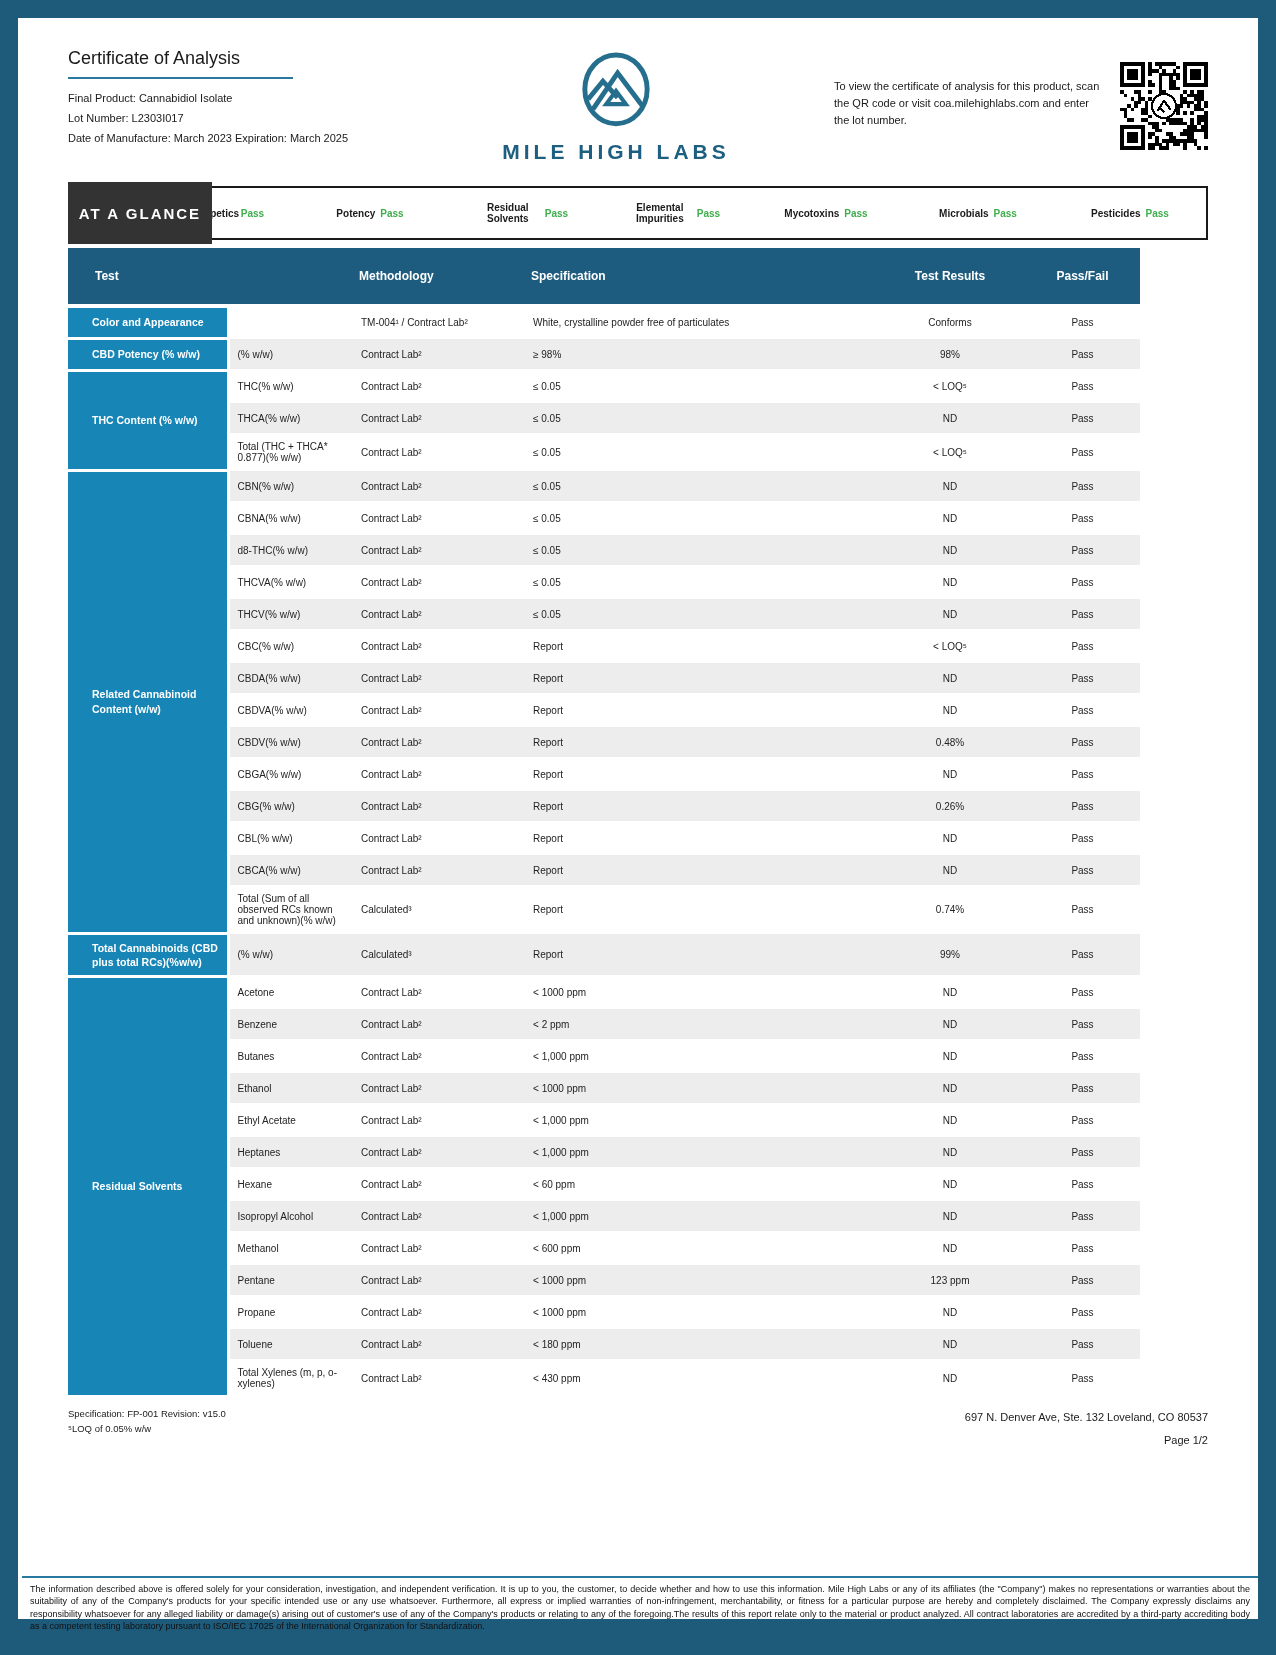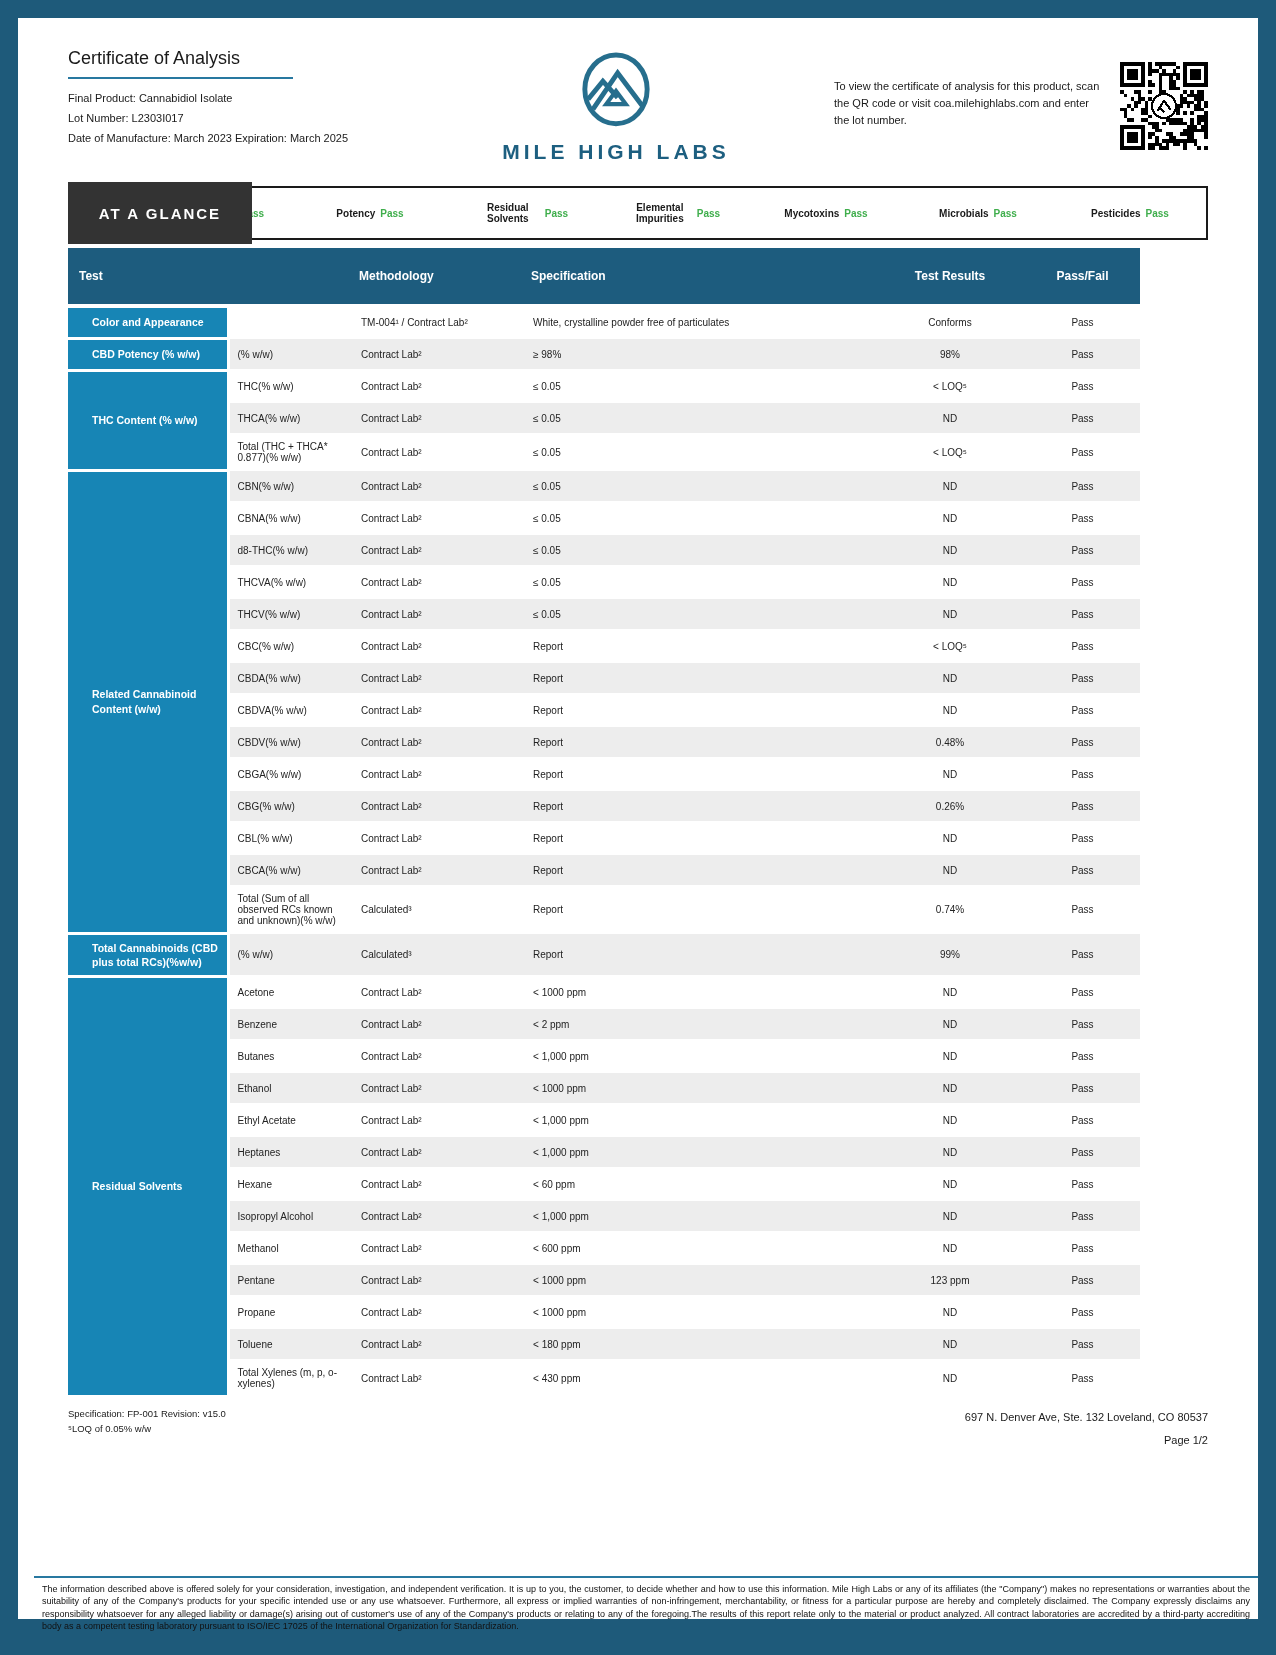--- a/index.html
+++ b/index.html
@@ -19,51 +19,51 @@
   .hd-title{font-size:18px;color:#1a1a1a;padding-bottom:8px;border-bottom:2px solid #2878a0;display:inline-block;min-width:225px;}
   .hd-lines{margin-top:10px;font-size:11px;line-height:1.8;color:#1a1a1a;}
   .hd-logo{flex:1;display:flex;flex-direction:column;align-items:center;margin-top:2px;}
   .brand-text{margin-top:4px;font-size:21px;font-weight:bold;letter-spacing:4px;color:#1d5f80;}
   .hd-qrtext{width:272px;font-size:11px;line-height:1.55;text-align:left;margin-top:30px;color:#1a1a1a;}
   .hd-qr{width:88px;height:88px;margin:14px 0 0 14px;}
 
   
   .glance-wrap{position:relative;margin-top:18px;height:62px;}
   .glance-bar{position:absolute;left:0;right:0;top:4px;bottom:4px;border:2px solid #1a1a1a;background:#fff;display:flex;align-items:center;padding-left:72px;}
-  .glance-dark{position:absolute;left:0;top:0;bottom:0;width:184px;background:#333333;color:#fff;display:flex;align-items:center;justify-content:center;font-size:15px;font-weight:bold;letter-spacing:2px;z-index:2;}
+  .glance-dark{position:absolute;left:0;top:0;bottom:0;width:144px;background:#333333;color:#fff;display:flex;align-items:center;justify-content:center;font-size:15px;font-weight:bold;letter-spacing:2px;z-index:2;}
   .glance-items{flex:1;display:flex;}
   .glance-item{flex:1;display:flex;align-items:center;justify-content:center;font-size:10px;font-weight:bold;color:#1a1a1a;text-align:center;}
   .glance-item .gname{max-width:64px;}
   .glance-item .gpass{margin-left:5px;font-weight:bold;}
 
   
   table.coa{border-collapse:collapse;width:1072px;margin-top:4px;table-layout:fixed;}
   table.coa th{background:#1d5c7e;color:#fff;font-size:12px;font-weight:bold;text-align:left;height:56px;padding:0 6px;border-bottom:4px solid #fff;}
   table.coa th.c{text-align:center;}
-  table.coa th:first-child{padding-left:11px;}
+  table.coa th:first-child{padding-left:27px;}
   table.coa td{font-size:10px;color:#232323;padding:6px 8px;vertical-align:middle;border-bottom:2px solid #fff;}
   table.coa td.cat{background:#1785b5;color:#fff;font-weight:bold;font-size:10.5px;padding-left:24px;border-bottom:3px solid #fff;border-right:3px solid #fff;line-height:1.35;}
   table.coa tr.striped td:not(.cat){background:#ededed;}
   table.coa tr.plain td:not(.cat){background:#ffffff;}
   table.coa td.c{text-align:center;}
   table.coa tr{height:32px;}
 
   
   .after-table{display:flex;justify-content:space-between;margin-top:8px;}
   .fnotes{font-size:9.5px;line-height:1.6;color:#1a1a1a;}
   .addr{font-size:11px;text-align:right;color:#1a1a1a;line-height:2.1;}
 
   
   .sales{position:absolute;left:0;right:0;top:1490px;display:flex;padding-left:745px;}
   .sales-col{width:205px;}
   .sales-h{font-size:10.5px;font-weight:bold;color:#1d6d92;margin-bottom:3px;}
   .sales-l{font-size:9.5px;color:#2a2a2a;line-height:1.5;}
 
   
-  .disc-wrap{position:absolute;left:16px;right:0;top:1558px;border-top:2px solid #2878a0;padding:5px 8px 0 8px;}
+  .disc-wrap{position:absolute;left:4px;right:0;top:1558px;border-top:2px solid #2878a0;padding:5px 8px 0 8px;}
   .disc{font-size:9px;line-height:1.38;color:#111;text-align:justify;}
 
   svg .tl{stroke:#266e8d;fill:none;}
 </style>
 </head>
 <body>
 
 <div class="frame">
   <div class="page">
 

